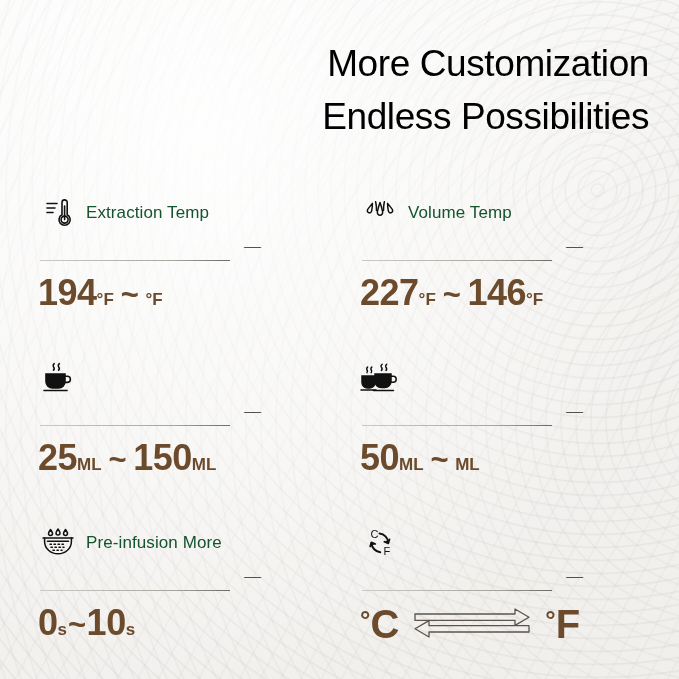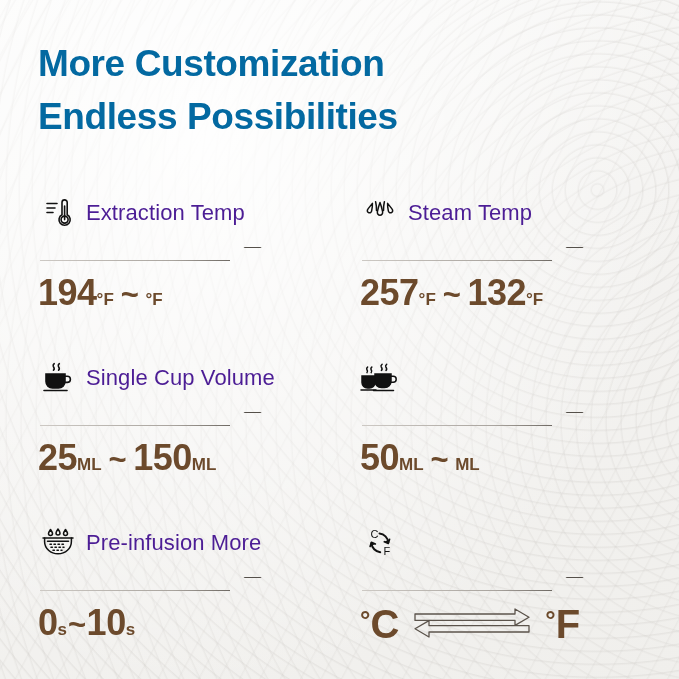--- a/index.html
+++ b/index.html
@@ -54,25 +54,26 @@
   }
 
   #page {
     position: absolute;
     inset: 0;
     padding: 38px 30px 0 38px;
   }
 
   
   #heading {
-    color: #0369a1;
+    color: #000000;
     font-size: 37px;
-    font-weight: bold;
+    font-weight: normal;
     line-height: 1.42;
     letter-spacing: -0.4px;
+    text-align: right;
   }
   #heading .hl { display: block; white-space: nowrap; }
 
   
   #features {
     margin-top: 48px;
     display: grid;
     grid-template-columns: 322px 1fr;
     grid-template-rows: repeat(3, 165px);
   }
@@ -90,22 +91,22 @@
     width: 40px;
     height: 40px;
     flex: 0 0 40px;
     display: flex;
     align-items: center;
     justify-content: center;
   }
   .feat-icon svg { display: block; overflow: visible; }
 
   .feat-label {
-    font-size: 22px;
-    color: #4c1d95;
+    font-size: 17px;
+    color: #14532d;
     font-weight: normal;
     letter-spacing: 0.1px;
     white-space: nowrap;
   }
 
   
   .feat-divider {
     width: 205px;
     height: 14px;
     margin: 14px 0 0 2px;
@@ -213,47 +214,46 @@
       <div class="feat-head">
         <span class="feat-icon">
           <svg width="36" height="30" viewBox="0 0 36 30" fill="none" stroke="#111" stroke-width="1.5" stroke-linejoin="round" stroke-linecap="round">
             <path d="M18 4.5c1.1 3 2 6 2.6 9.2.4 2-1 3.5-2.6 3.5s-3-1.5-2.6-3.5C16 10.5 16.9 7.5 18 4.5z"></path>
             <path d="M10.4 5.4c.1 2.7-.2 5.2-.8 7.7-.4 1.6-2.1 2.2-3.3 1.4-1.2-.8-1.3-2.4-.3-3.6 1.5-1.9 3-3.7 4.4-5.5z"></path>
             <path d="M25.6 5.4c-.1 2.7.2 5.2.8 7.7.4 1.6 2.1 2.2 3.3 1.4 1.2-.8 1.3-2.4.3-3.6-1.5-1.9-3-3.7-4.4-5.5z"></path>
             <path d="M13.6 3.8c.7 2.9 1 5.8.9 8.7"></path>
             <path d="M22.4 3.8c-.7 2.9-1 5.8-.9 8.7"></path>
           </svg>
         </span>
-        <span class="feat-label">Steam Temp</span>
-      </div>
-      <div class="feat-divider">
-        <span class="rule"></span>
-        <span class="tick"></span>
-      </div>
-      <div class="feat-value">
-        <span class="num">257</span>
+        <span class="feat-label">Volume Temp</span>
+      </div>
+      <div class="feat-divider">
+        <span class="rule"></span>
+        <span class="tick"></span>
+      </div>
+      <div class="feat-value">
+        <span class="num">227</span>
           <span class="unit">°F</span>
           <span class="tilde">~</span>
-          <span class="num">132</span>
+          <span class="num">146</span>
           <span class="unit">°F</span>
       </div>
     </div>
 
     <div class="feature">
       <div class="feat-head">
         <span class="feat-icon">
           <svg width="36" height="34" viewBox="0 0 36 34" fill="none" stroke="#111" stroke-width="1.6" stroke-linecap="round">
             <path d="M6 13h19v7.5a6.5 6.5 0 0 1-6.5 6.5h-6A6.5 6.5 0 0 1 6 20.5z" fill="#111" stroke="#111"></path>
             <path d="M25 15.2h2.3a3.1 3.1 0 0 1 0 6.2H25"></path>
             <path d="M4 29.5h23"></path>
             <path d="M13.5 9.2c1.6-1.3.4-2.7-.2-3.8-.5-1 .1-2 .9-2.7"></path>
             <path d="M18.6 9.2c1.6-1.3.4-2.7-.2-3.8-.5-1 .1-2 .9-2.7"></path>
           </svg>
         </span>
-        <span class="feat-label">Single Cup Volume</span>
       </div>
       <div class="feat-divider">
         <span class="rule"></span>
         <span class="tick"></span>
       </div>
       <div class="feat-value">
         <span class="num">25</span>
           <span class="unit">ML</span>
           <span class="tilde">~</span>
           <span class="num">150</span>

